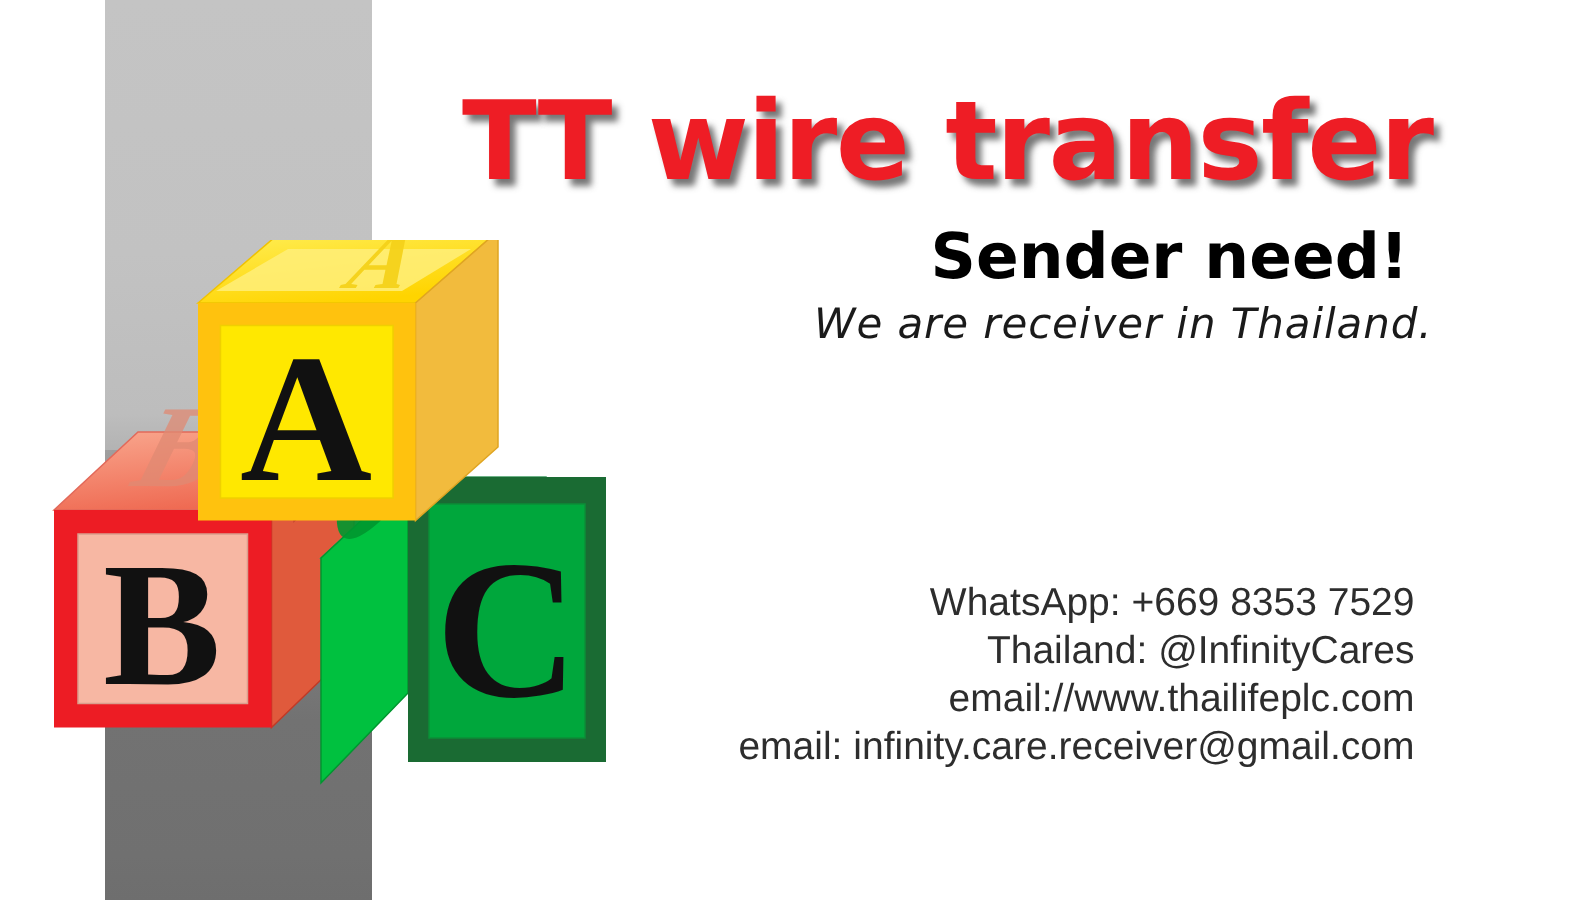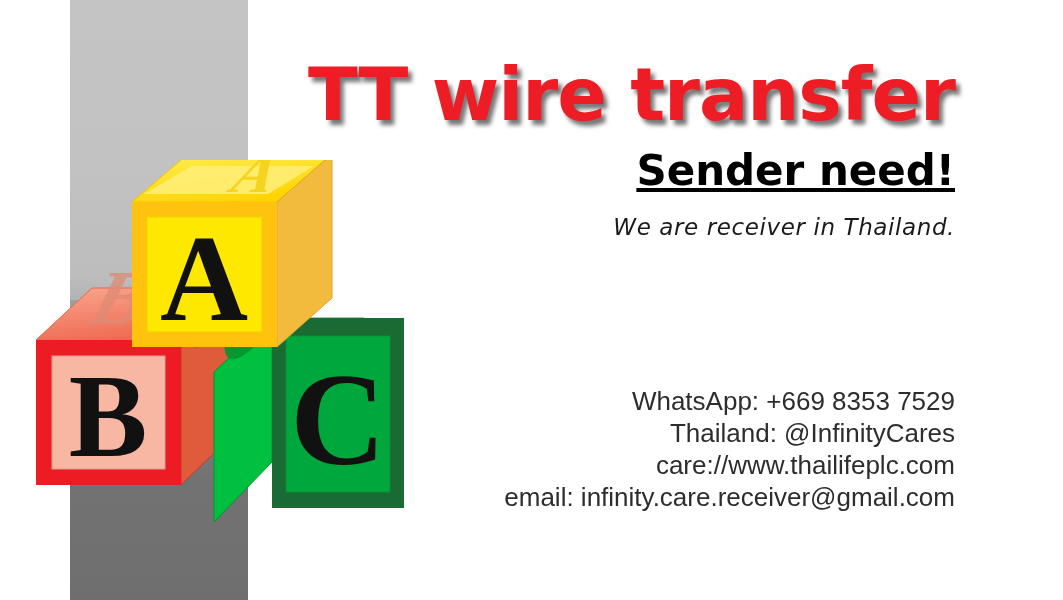--- a/index.html
+++ b/index.html
@@ -86,50 +86,49 @@
     font-size: 73px;
     line-height: 1.0;
     letter-spacing: -1px;
     color: #ee1d25;
     text-shadow: 4px 5px 4px rgba(60,60,60,0.70);
     white-space: nowrap;
   }
 
   .subhead {
     position: absolute;
-    right: 0;
+    right: 16px;
     top: 150px;
     width: 100%;
     font-family: "DejaVu Sans", sans-serif;
     font-weight: 700;
     font-size: 42px;
     line-height: 1.0;
     color: #000000;
     white-space: nowrap;
-    text-decoration: underline;
   }
 
   .tagline {
     position: absolute;
     right: 0;
-    top: 216px;
+    top: 202px;
     width: 100%;
     font-family: "DejaVu Sans", sans-serif;
     font-style: italic;
     font-weight: 400;
-    font-size: 23px;
+    font-size: 28px;
     line-height: 1.0;
     color: #1a1a1a;
     letter-spacing: 0.6px;
     white-space: nowrap;
   }
 
   .contact {
     position: absolute;
-    right: 0;
+    right: 12px;
     top: 385px;
     width: 100%;
     text-align: right;
   }
   .contact-line {
     font-family: "Liberation Sans", sans-serif;
     font-weight: 400;
     font-size: 26px;
     line-height: 32px;
     color: #2d2d2d;
@@ -223,18 +222,18 @@
 
     <div class="headline">TT wire transfer</div>
 
     <div class="subhead">Sender need!</div>
 
     <div class="tagline">We are receiver in Thailand.</div>
 
     <div class="contact">
       <div class="contact-line">WhatsApp: +669 8353 7529</div>
       <div class="contact-line">Thailand: @InfinityCares</div>
-      <div class="contact-line">care://www.thailifeplc.com</div>
+      <div class="contact-line">email://www.thailifeplc.com</div>
       <div class="contact-line">email: infinity.care.receiver@gmail.com</div>
     </div>
 
   </div>
 </div>
 
 </body></html>

